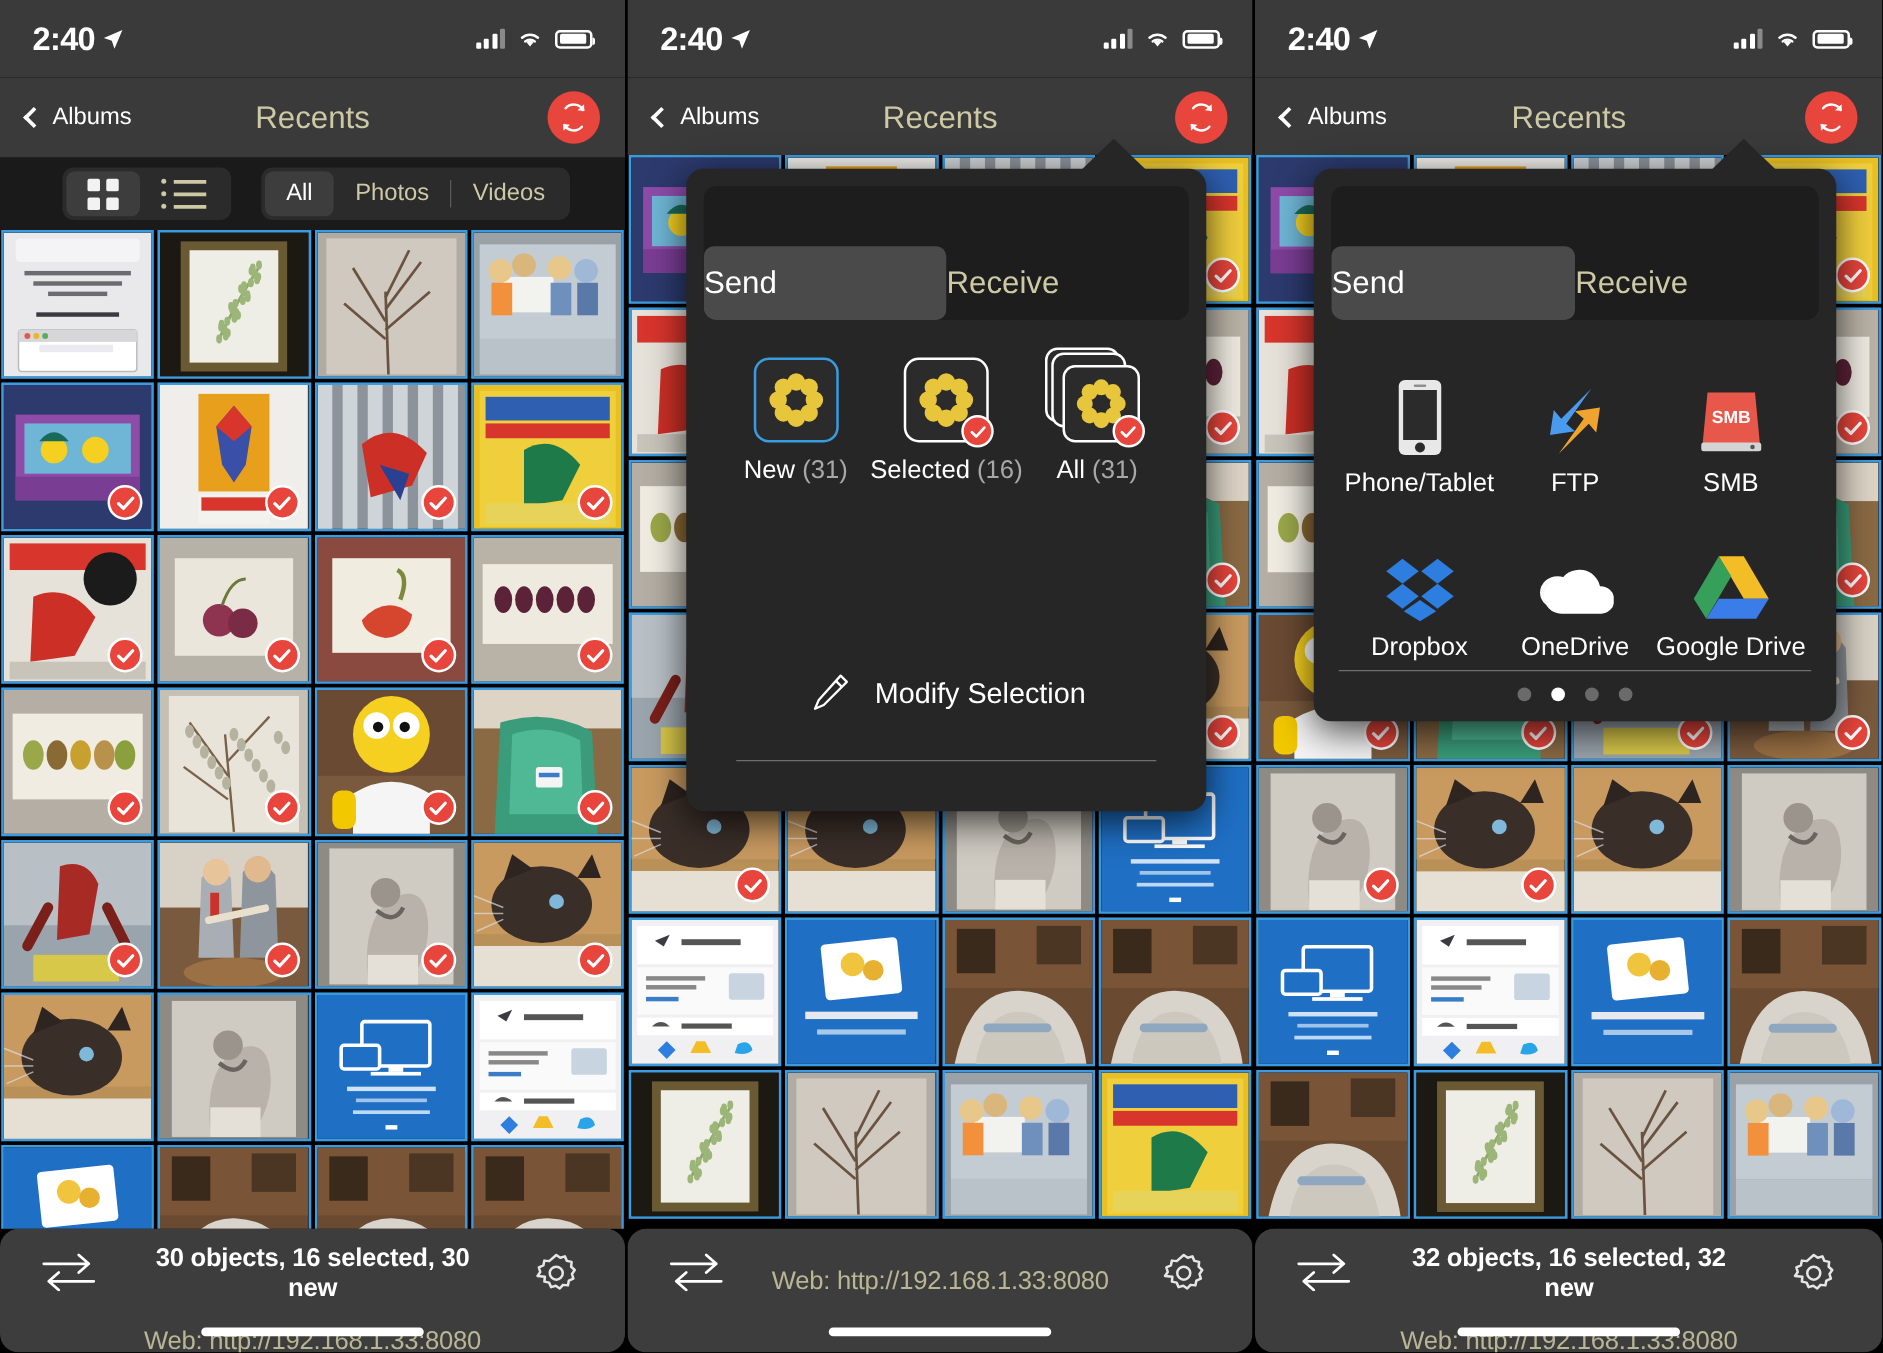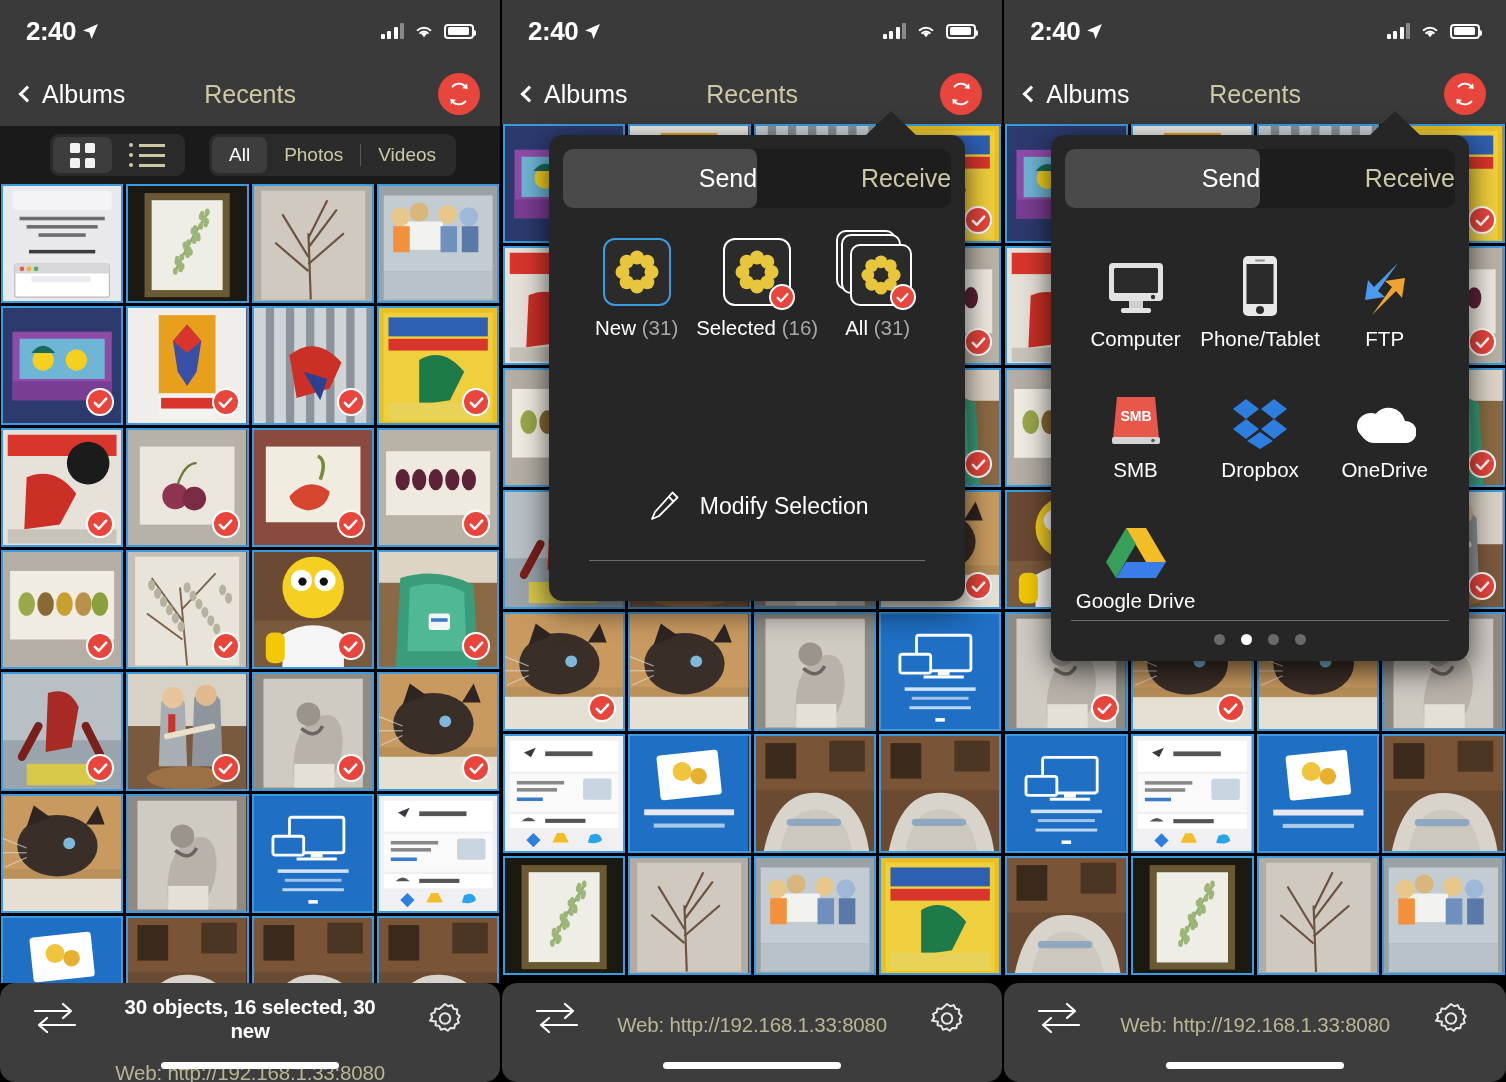--- a/index.html
+++ b/index.html
@@ -49,21 +49,21 @@
   }
   .batt i { display:block; height:100%; width:92%; background:#fff; border-radius:1.5px; }
 
   
   .navbar {
     height:64px; background:#3a3a3a;
     display:flex; align-items:center; position:relative; padding:0 18px;
   }
   .nav-back {
     display:flex; align-items:center; gap:9px;
-    color:#fff; font-size:25px; cursor:pointer;
+    color:#fff; font-size:19px; cursor:pointer;
   }
   .chev {
     display:inline-block; width:12px; height:12px;
     border-left:3px solid #fff; border-bottom:3px solid #fff;
     transform:rotate(45deg); margin-left:3px;
   }
   .nav-title {
     position:absolute; left:0; right:0; text-align:center;
     color:#cdc9a5; font-size:25px; pointer-events:none;
   }
@@ -146,22 +146,22 @@
   .pop-arrow {
     position:absolute; top:-24px; right:48px;
     width:0; height:0;
     border-left:26px solid transparent; border-right:26px solid transparent;
     border-bottom:25px solid #262626;
   }
   .tabs {
     display:flex; margin:14px; background:#1d1d1d; border-radius:10px; overflow:hidden;
   }
   .tab {
-    flex:1; text-align:right; padding:15px 0;
-    font-size:25px; color:#cdc9a5; cursor:pointer; border-radius:8px;
+    flex:1; text-align:left; padding:15px 0;
+    font-size:25px; color:#cdc9a5; cursor:pointer; border-radius:8px;margin-top:48px;
   }
   .tab.active { background:#4a4a4a; color:#fff; }
 
   
   .send-body { padding:14px 20px 0 20px; }
   .src-row { display:flex; justify-content:space-around; padding:2px 8px 0 8px; }
   .src {
     display:flex; flex-direction:column; align-items:center;
     cursor:pointer; width:130px;
   }
@@ -1974,32 +1974,20 @@
 
     <div class="popover">
       <div class="pop-arrow"></div>
       <div class="tabs">
         <div class="tab active">Send</div>
         <div class="tab">Receive</div>
       </div>
 
       <div class="dest-grid">
 
-        <div class="dest">
-          <div class="dest-ico">
-            <svg width="62" height="58" viewBox="0 0 62 58">
-              <rect x="4" y="3" width="54" height="38" rx="4" fill="#e2e2e2"></rect>
-              <rect x="9" y="8" width="44" height="25" rx="1.5" fill="#2b2b2b"></rect>
-              <circle cx="48" cy="37" r="2.2" fill="#2b2b2b"></circle>
-              <rect x="24" y="41" width="14" height="8" fill="#cfcfcf"></rect>
-              <rect x="16" y="48" width="30" height="5" rx="2" fill="#e2e2e2"></rect>
-            </svg>
-          </div>
-          <div class="dest-lbl">Computer</div>
-        </div>
 
         <div class="dest">
           <div class="dest-ico">
             <svg width="38" height="64" viewBox="0 0 38 64">
               <rect x="2" y="2" width="34" height="60" rx="5" fill="#e8e8e8"></rect>
               <rect x="5.5" y="10" width="27" height="40" fill="#2b2b2b"></rect>
               <rect x="14" y="5.5" width="10" height="2" rx="1" fill="#8f8f8f"></rect>
               <circle cx="19" cy="56" r="4" fill="#2b2b2b"></circle>
             </svg>
           </div>
@@ -2076,20 +2064,21 @@
     </div>
 
     <div class="bottombar">
       <div class="bb-left">
         <svg width="46" height="32" viewBox="0 0 46 32">
           <path d="M3 10h36M31 3l8 7-8 7" stroke="#fff" stroke-width="2.2" fill="none" stroke-linecap="round" stroke-linejoin="round"></path>
           <path d="M43 24H7M15 17l-8 7 8 7" stroke="#fff" stroke-width="2.2" fill="none" stroke-linecap="round" stroke-linejoin="round"></path>
         </svg>
       </div>
       <div class="bb-center">
+        <div class="bb-line1">32 objects, 16 selected, 32 new</div>
         <div class="bb-line2">Web: http://192.168.1.33:8080</div>
       </div>
       <div class="bb-right">
         <svg width="44" height="44" viewBox="0 0 44 44">
           <path d="M22 6l3.2 2.2 3.7-1.1 1.6 3.6 3.8.8-.4 3.9 2.9 2.6-2.2 3.2 1.1 3.7-3.6 1.6-.8 3.8-3.9-.4-2.6 2.9-3.2-2.2-3.7 1.1-1.6-3.6-3.8-.8.4-3.9L7 22.8l2.2-3.2-1.1-3.7 3.6-1.6.8-3.8 3.9.4z" stroke="#e6e6e6" stroke-width="2" fill="none" stroke-linejoin="round"></path>
           <circle cx="22" cy="20.5" r="5.2" stroke="#e6e6e6" stroke-width="2" fill="none"></circle>
         </svg>
       </div>
       <div class="home-ind"></div>
     </div>

